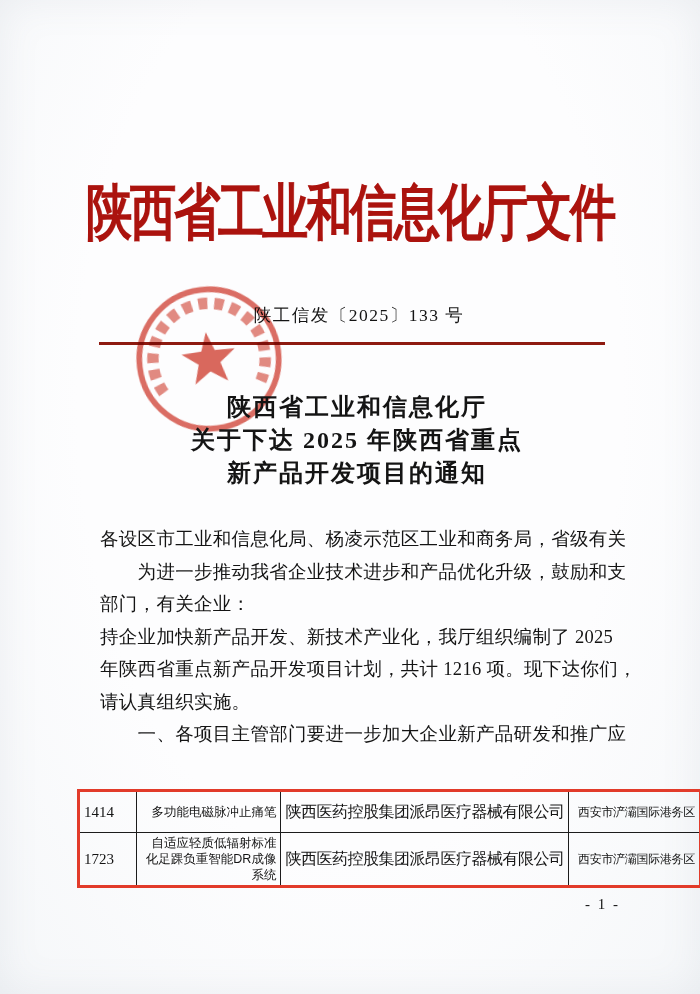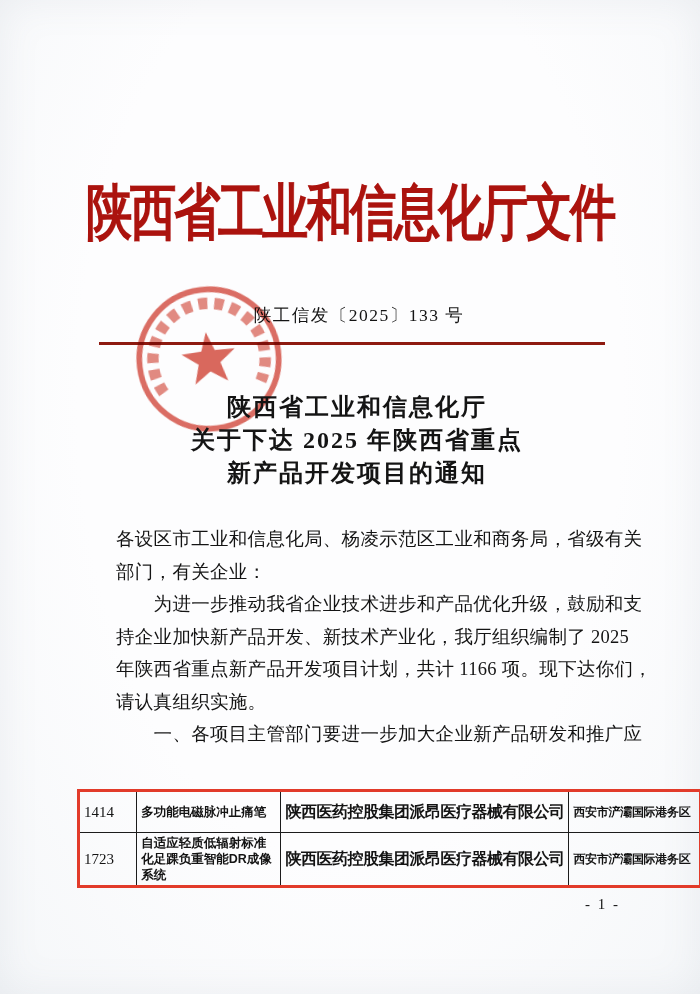--- a/index.html
+++ b/index.html
@@ -46,39 +46,40 @@
   }
   .title-block{
     position:absolute;top:391px;left:0;width:700px;
     text-align:center;
     font-weight:bold;
     font-size:24px;line-height:33px;letter-spacing:2px;
     transform:translateX(7px);
     white-space:nowrap;
   }
   .body-text{
-    position:absolute;top:523px;left:116px;width:540px;
+    position:absolute;top:523px;left:100px;width:540px;
     font-size:18.5px;line-height:32.5px;letter-spacing:0.3px;
     white-space:nowrap;
   }
   .highlight-table{
     position:absolute;top:791px;left:79px;
     border-collapse:collapse;
     table-layout:fixed;
     background:transparent;
   }
   .highlight-table{outline:3px solid #e23b2a;outline-offset:-1px;}
   .highlight-table td{
     border:1px solid #1c1c1c;
     padding:2px 4px;
     font-family:"Liberation Sans","DejaVu Sans",sans-serif;
-    font-weight:bold;
+    font-weight:normal;
     font-size:13px;
     vertical-align:middle;
     overflow:hidden;
+    text-align:right;
   }
   .highlight-table tr{height:41px;}
   .highlight-table tr + tr{height:47px;}
   td.c-no{
     width:50px;text-align:left;
     font-family:"Liberation Serif","DejaVu Serif",serif;
     font-weight:normal;font-size:15px;
   }
   td.c-product{width:146px;font-size:12.5px;line-height:16px;}
   td.c-company{width:225px;font-size:16px;letter-spacing:-0.5px;white-space:nowrap;}
@@ -106,24 +107,24 @@
   </svg>
 
   <div class="title-block">
     <div>陕西省工业和信息化厅</div>
     <div>关于下达 2025 年陕西省重点</div>
     <div>新产品开发项目的通知</div>
   </div>
 
   <div class="body-text">
     <div>各设区市工业和信息化局、杨凌示范区工业和商务局，省级有关</div>
+    <div>　　为进一步推动我省企业技术进步和产品优化升级，鼓励和支</div>
     <div>部门，有关企业：</div>
-    <div>　　为进一步推动我省企业技术进步和产品优化升级，鼓励和支</div>
     <div>持企业加快新产品开发、新技术产业化，我厅组织编制了 2025</div>
-    <div>年陕西省重点新产品开发项目计划，共计 1166 项。现下达你们，</div>
+    <div>年陕西省重点新产品开发项目计划，共计 1216 项。现下达你们，</div>
     <div>请认真组织实施。</div>
     <div>　　一、各项目主管部门要进一步加大企业新产品研发和推广应</div>
   </div>
 
   <table class="highlight-table">
     <tbody>
       <tr>
         <td class="c-no">1414</td>
         <td class="c-product">多功能电磁脉冲止痛笔</td>
         <td class="c-company">陕西医药控股集团派昂医疗器械有限公司</td>

